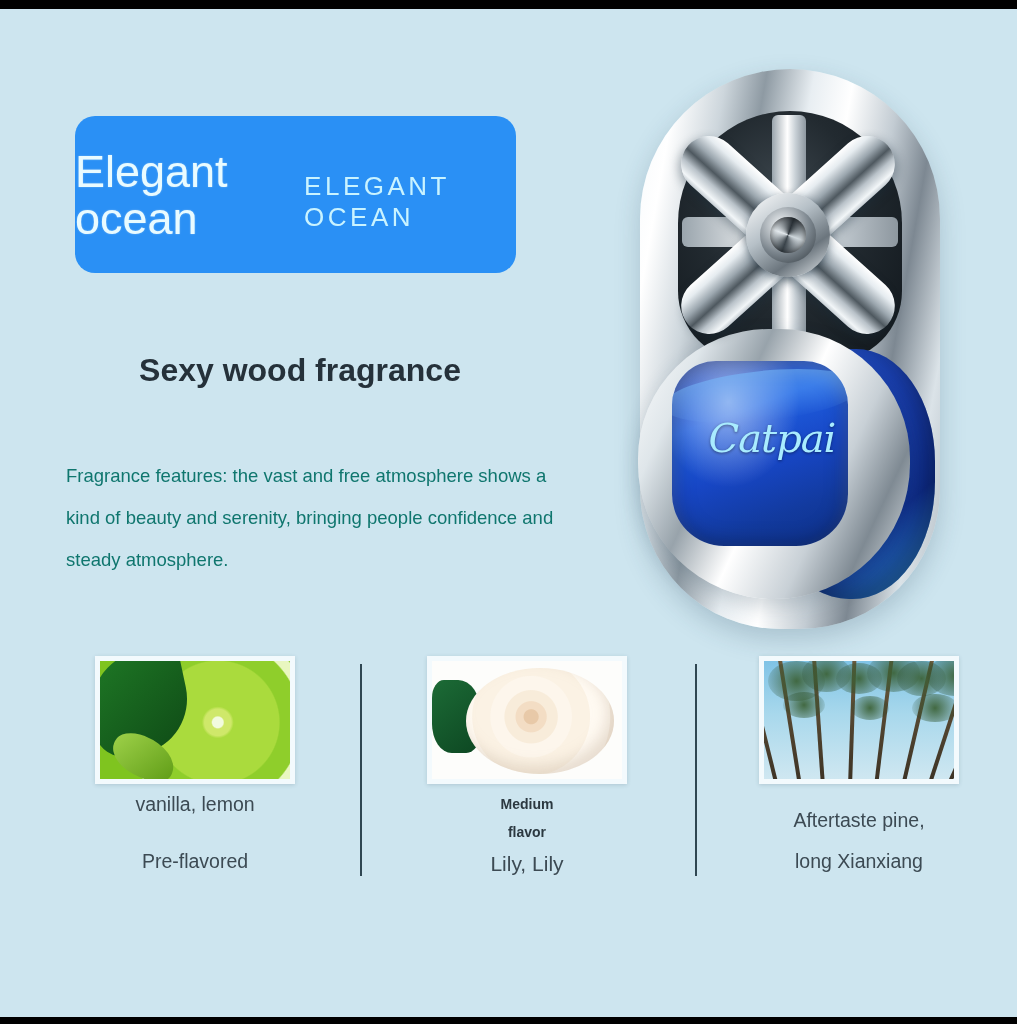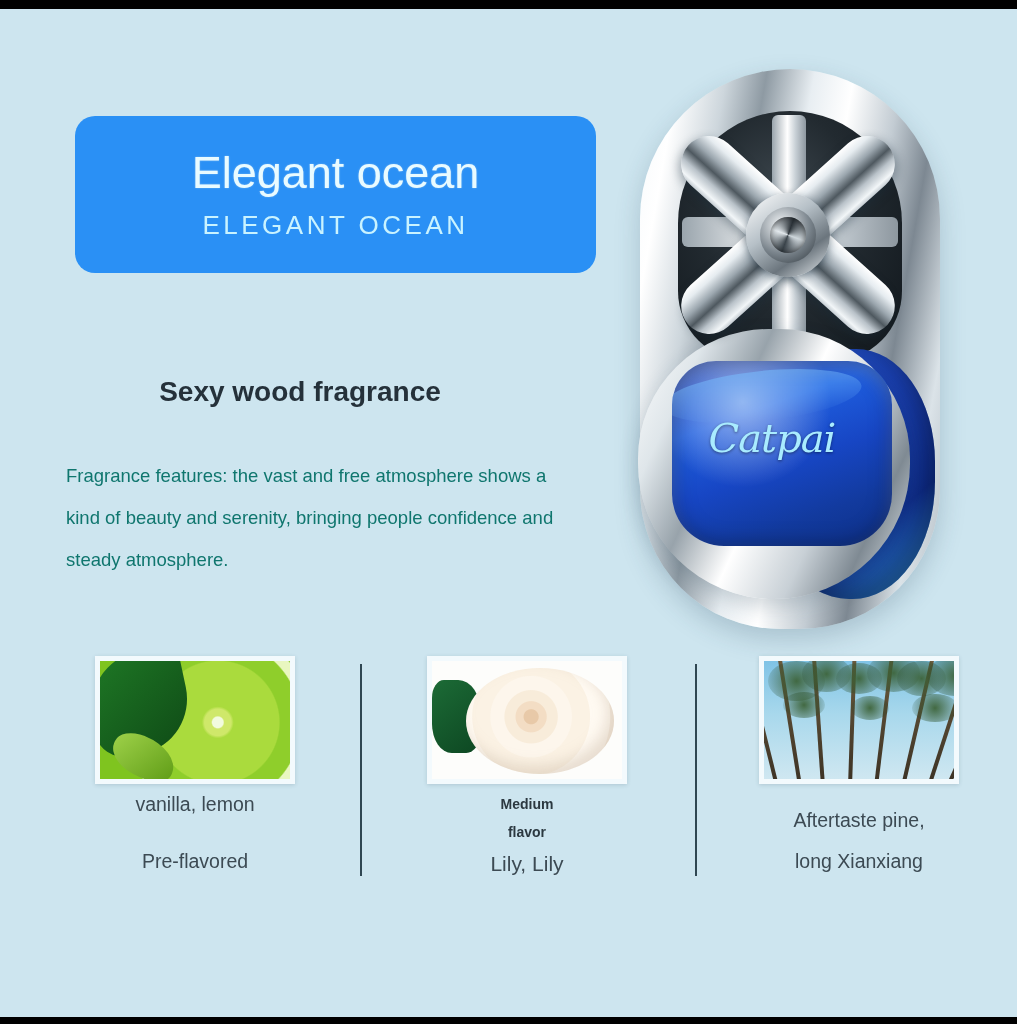--- a/index.html
+++ b/index.html
@@ -37,25 +37,25 @@
     left: 0; top: 9px;
     width: 1017px; height: 1008px;
     background: #cde5ef;
     overflow: hidden;
   }
 
   
   .banner {
     position: absolute;
     left: 75px; top: 107px;
-    width: 521px; height: 157px;
+    width: 441px; height: 157px;
     background: #2a90f5;
     border-radius: 20px;
     display: flex;
-    flex-direction: column;
+    flex-direction: row;
     align-items: center;
     justify-content: center;
     box-sizing: border-box;
     padding-top: 1px;
   }
   .banner-title {
     font-size: 45px;
     color: #e9fbff;
     letter-spacing: 0px;
     line-height: 1.05;
@@ -69,24 +69,23 @@
     letter-spacing: 3.5px;
     font-weight: 400;
   }
 
   
   .section-heading {
     position: absolute;
     left: 60px; top: 343px;
     width: 480px;
     text-align: center;
-    font-size: 28px;
+    font-size: 32px;
     font-weight: 700;
     color: #25313a;
-    margin-top: 24px;
   }
 
   
   .body-copy {
     position: absolute;
     left: 66px; top: 446px;
     width: 496px;
     font-size: 18.5px;
     line-height: 42px;
     color: #0f766e;
@@ -151,21 +150,21 @@
     width: 272px; height: 270px;
     border-radius: 48% 48% 50% 50%;
     background: linear-gradient(115deg,
        #ffffff 0%, #dfe6ea 18%, #98a3ab 34%,
        #ffffff 50%, #c8d0d6 68%, #7f8a93 82%, #eef3f6 100%);
     box-shadow: 0 8px 20px rgba(30,60,80,.2);
   }
   .bottle-glass {
     position: absolute;
     left: 112px; top: 342px;
-    width: 220px; height: 185px;
+    width: 176px; height: 185px;
     border-radius: 44px 44px 52px 52px;
     background:
        radial-gradient(ellipse at 32% 22%, rgba(255,255,255,.55) 0%, rgba(255,255,255,0) 42%),
        linear-gradient(160deg, #1e43b8 0%, #1f5fe0 30%, #1746c4 55%, #123a9e 78%, #0d2f86 100%);
     box-shadow: inset 0 0 22px rgba(0,0,0,.35), inset 0 8px 16px rgba(255,255,255,.18);
     overflow: hidden;
   }
   .glass-sheen {
     position: absolute;
     left: -10px; top: 10px;

